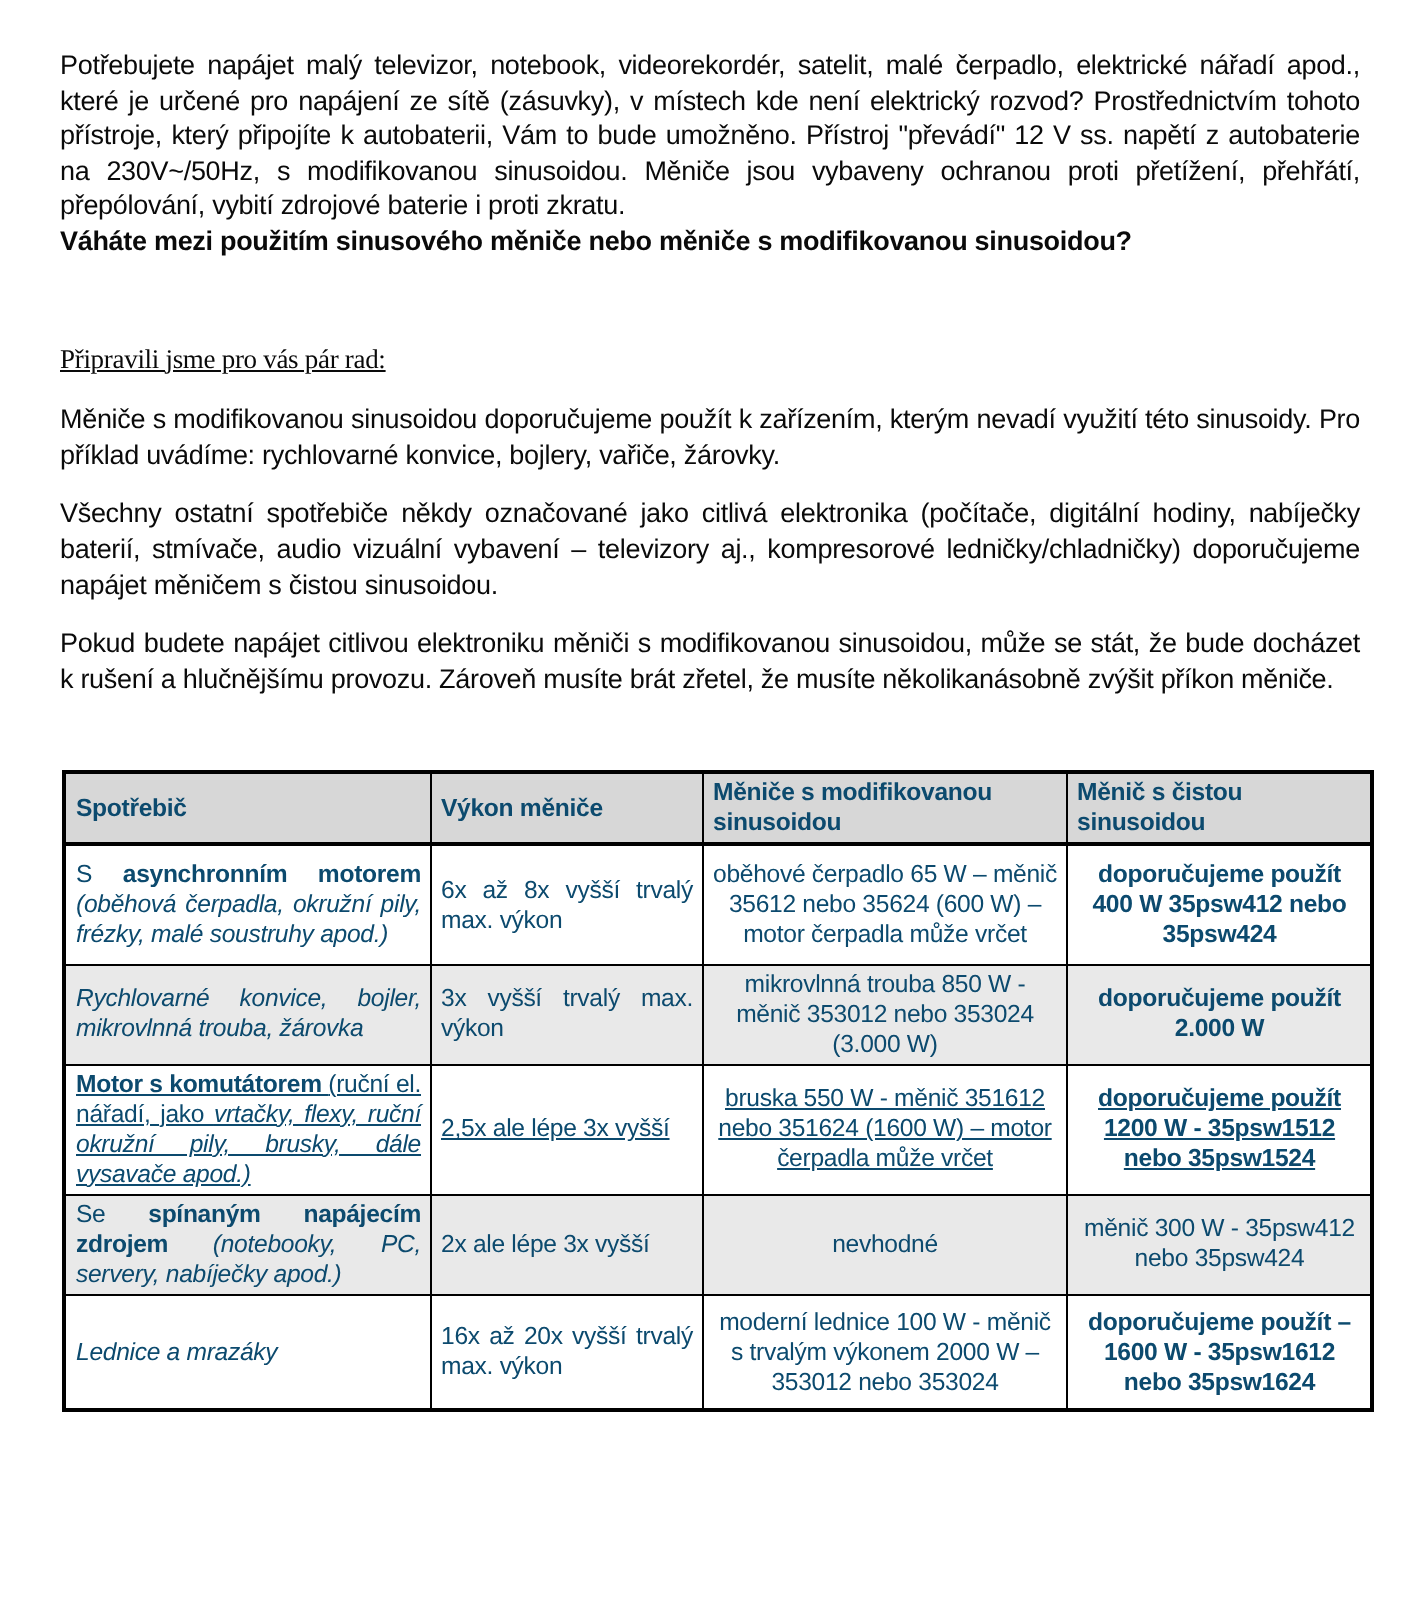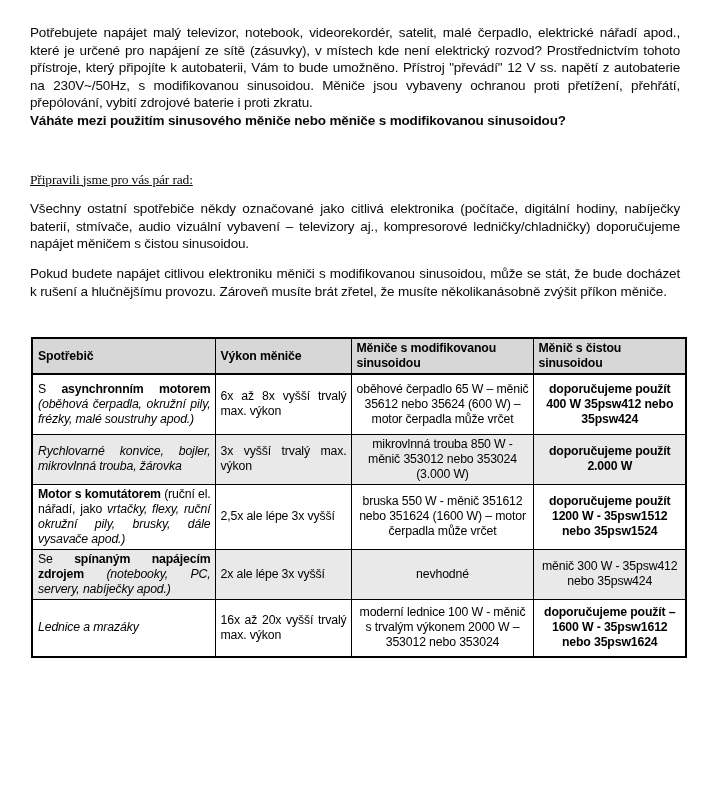--- a/index.html
+++ b/index.html
@@ -41,21 +41,21 @@
 
   table.cmp {
     margin-top: 37px;
     margin-left: 1px;
     border-collapse: collapse;
     table-layout: fixed;
     width: 654px;
     border: 2px solid #000;
     font-size: 12.3px;
     line-height: 15px;
-    color: #000000;
+    color: #0c4a6e;
   }
   table.cmp th, table.cmp td {
     border: 1px solid #000;
     padding: 2px 4px 2px 5px;
     vertical-align: middle;
     overflow: hidden;
   }
   table.cmp thead th {
     background: #d7d7d7;
     border-bottom: 2px solid #000;
@@ -64,35 +64,36 @@
     height: 30px;
   }
   tr.alt td { background: #e9e9e9; }
   td.c1 { vertical-align: top; text-align: justify; }
   td.c2 { text-align: justify; }
   td.c3, td.c4 { text-align: center; }
   .b { font-weight: bold; }
   .i { font-style: italic; }
   tr.r1 { height: 60px; }
   tr.r2 { height: 47px; margin-left: 16px; }
-  tr.r3 { height: 60px; }
+  tr.r3 { height: 60px; text-decoration: underline; }
   tr.r4 { height: 47px; }
   tr.r5 { height: 58px; }
 </style>
 </head>
 <body>
 
 <div class="page">
 
   <p class="para">Potřebujete napájet malý televizor, notebook, videorekordér, satelit, malé čerpadlo, elektrické nářadí apod., které je určené pro napájení ze sítě (zásuvky), v místech kde není elektrický rozvod? Prostřednictvím tohoto přístroje, který připojíte k autobaterii, Vám to bude umožněno. Přístroj "převádí" 12 V ss. napětí z autobaterie na 230V~/50Hz, s modifikovanou sinusoidou. Měniče jsou vybaveny ochranou proti přetížení, přehřátí, přepólování, vybití zdrojové baterie i proti zkratu.</p>
 
   <p class="para question-heading">Váháte mezi použitím sinusového měniče nebo měniče s modifikovanou sinusoidou?</p>
 
   <p class="para tips-heading">Připravili jsme pro vás pár rad:</p>
 
+  <p class="para body-para">Měniče s modifikovanou sinusoidou doporučujeme použít k zařízením, kterým nevadí využití této sinusoidy. Pro příklad uvádíme: rychlovarné konvice, bojlery, vařiče, žárovky.</p>
 
   <p class="para gap-med">Všechny ostatní spotřebiče někdy označované jako citlivá elektronika (počítače, digitální hodiny, nabíječky baterií, stmívače, audio vizuální vybavení – televizory aj., kompresorové ledničky/chladničky) doporučujeme napájet měničem s čistou sinusoidou.</p>
 
   <p class="para gap-med">Pokud budete napájet citlivou elektroniku měniči s modifikovanou sinusoidou, může se stát, že bude docházet k rušení a hlučnějšímu provozu. Zároveň musíte brát zřetel, že musíte několikanásobně zvýšit příkon měniče.</p>
 
   <table class="cmp">
     <colgroup>
       <col style="width:183px">
       <col style="width:136px">
       <col style="width:182px">

